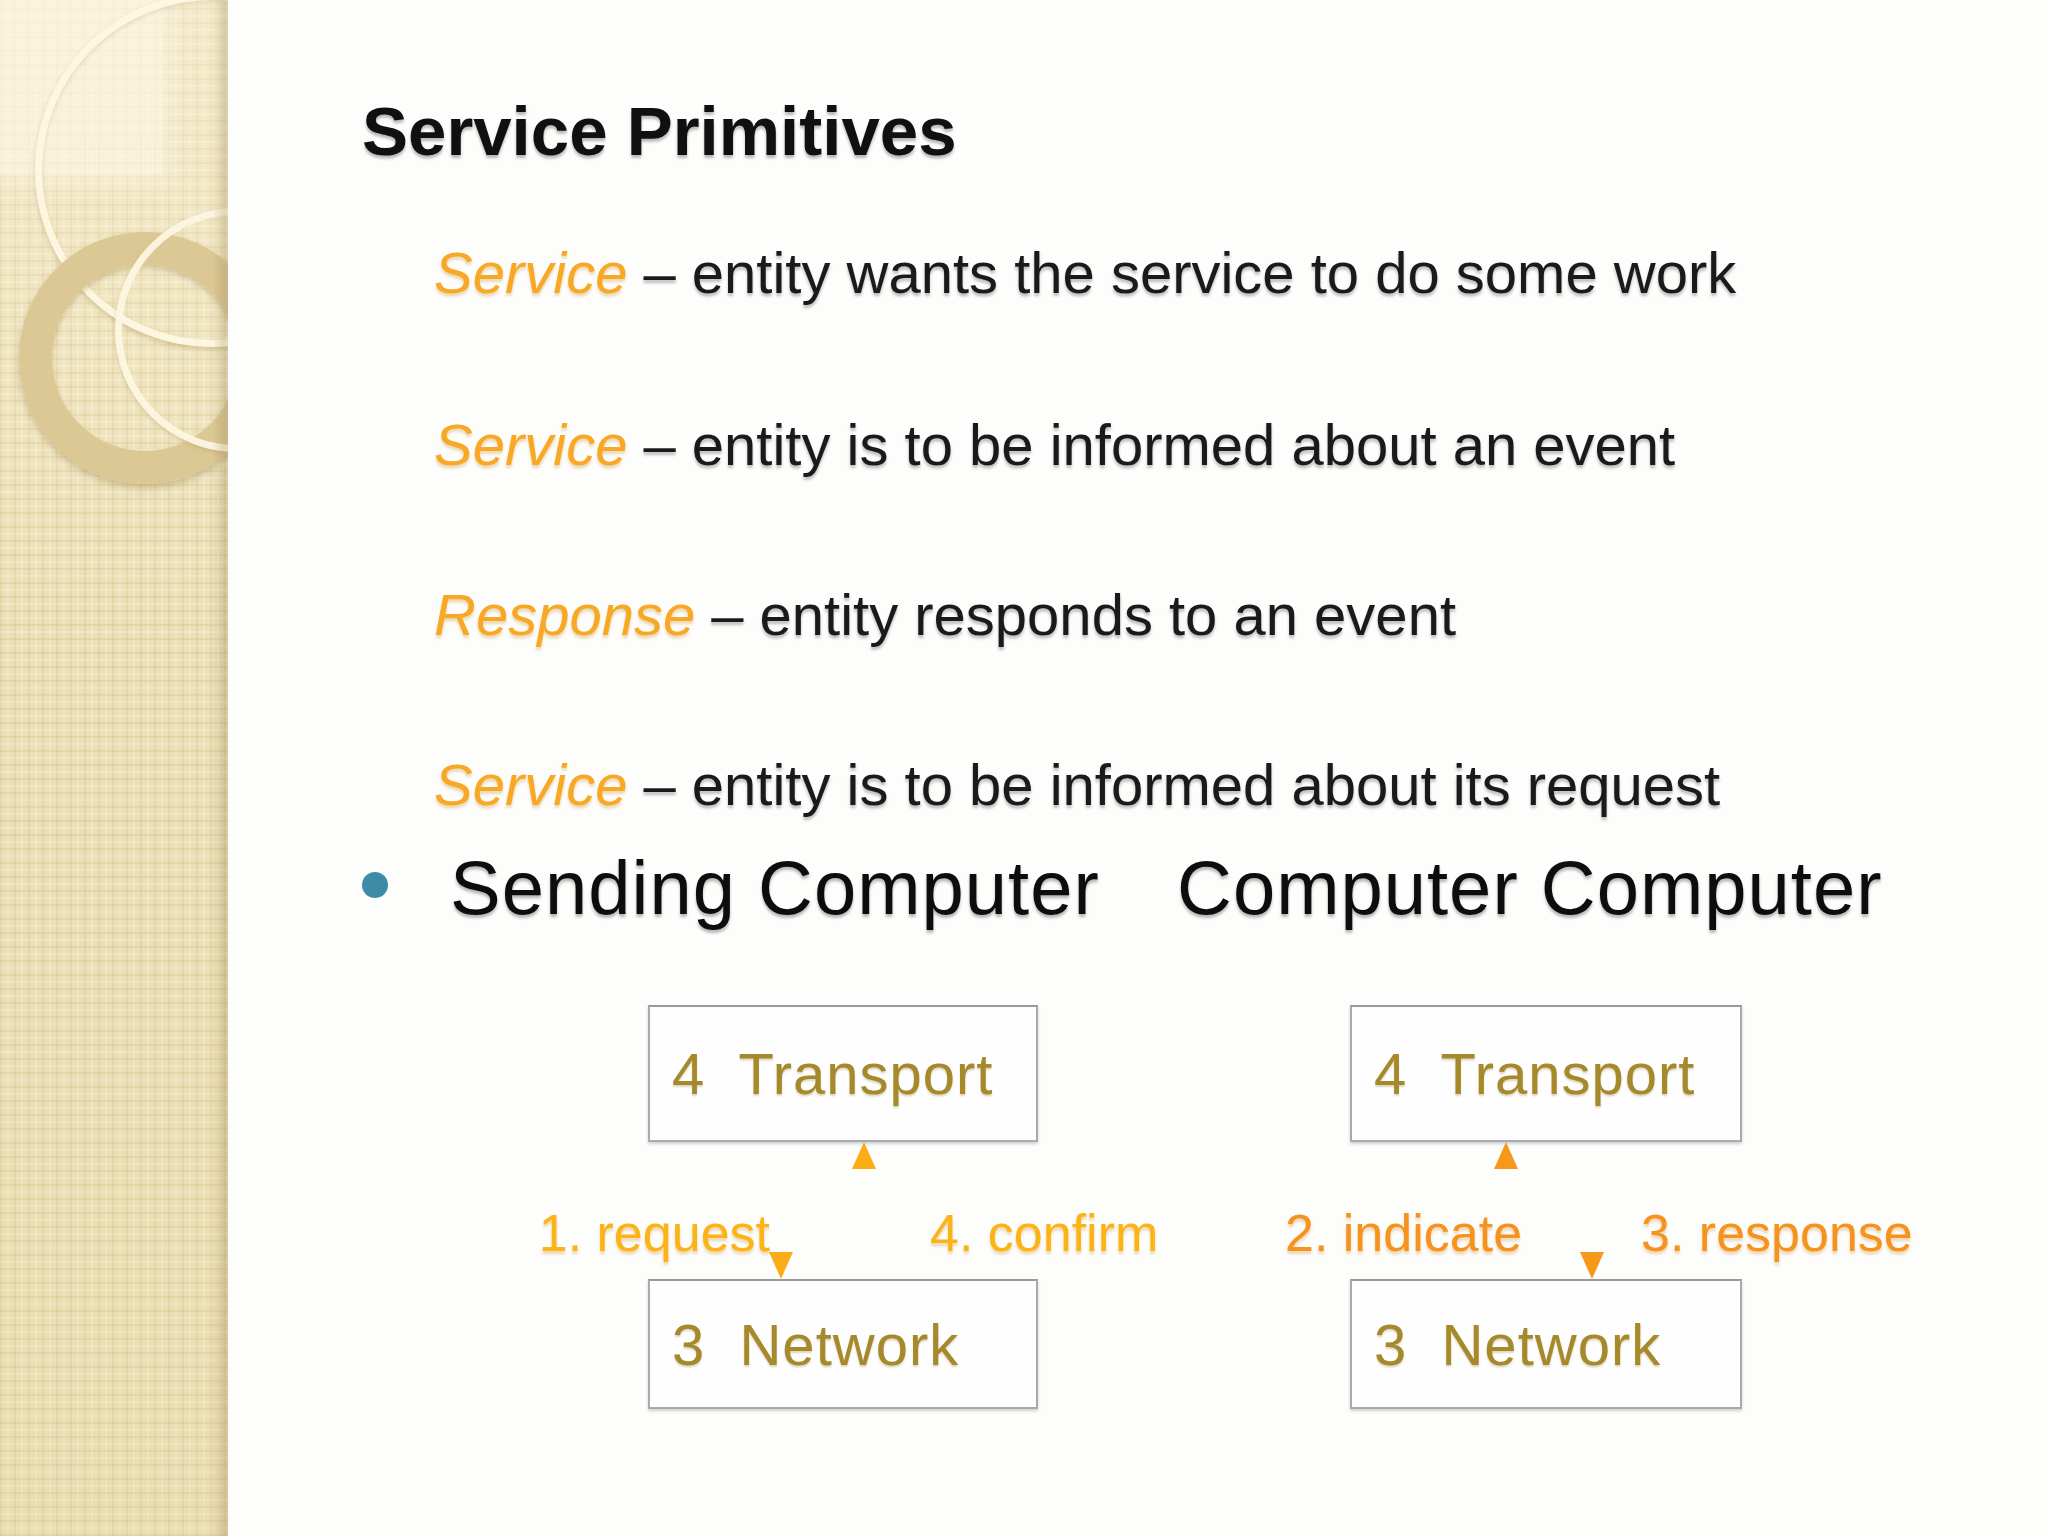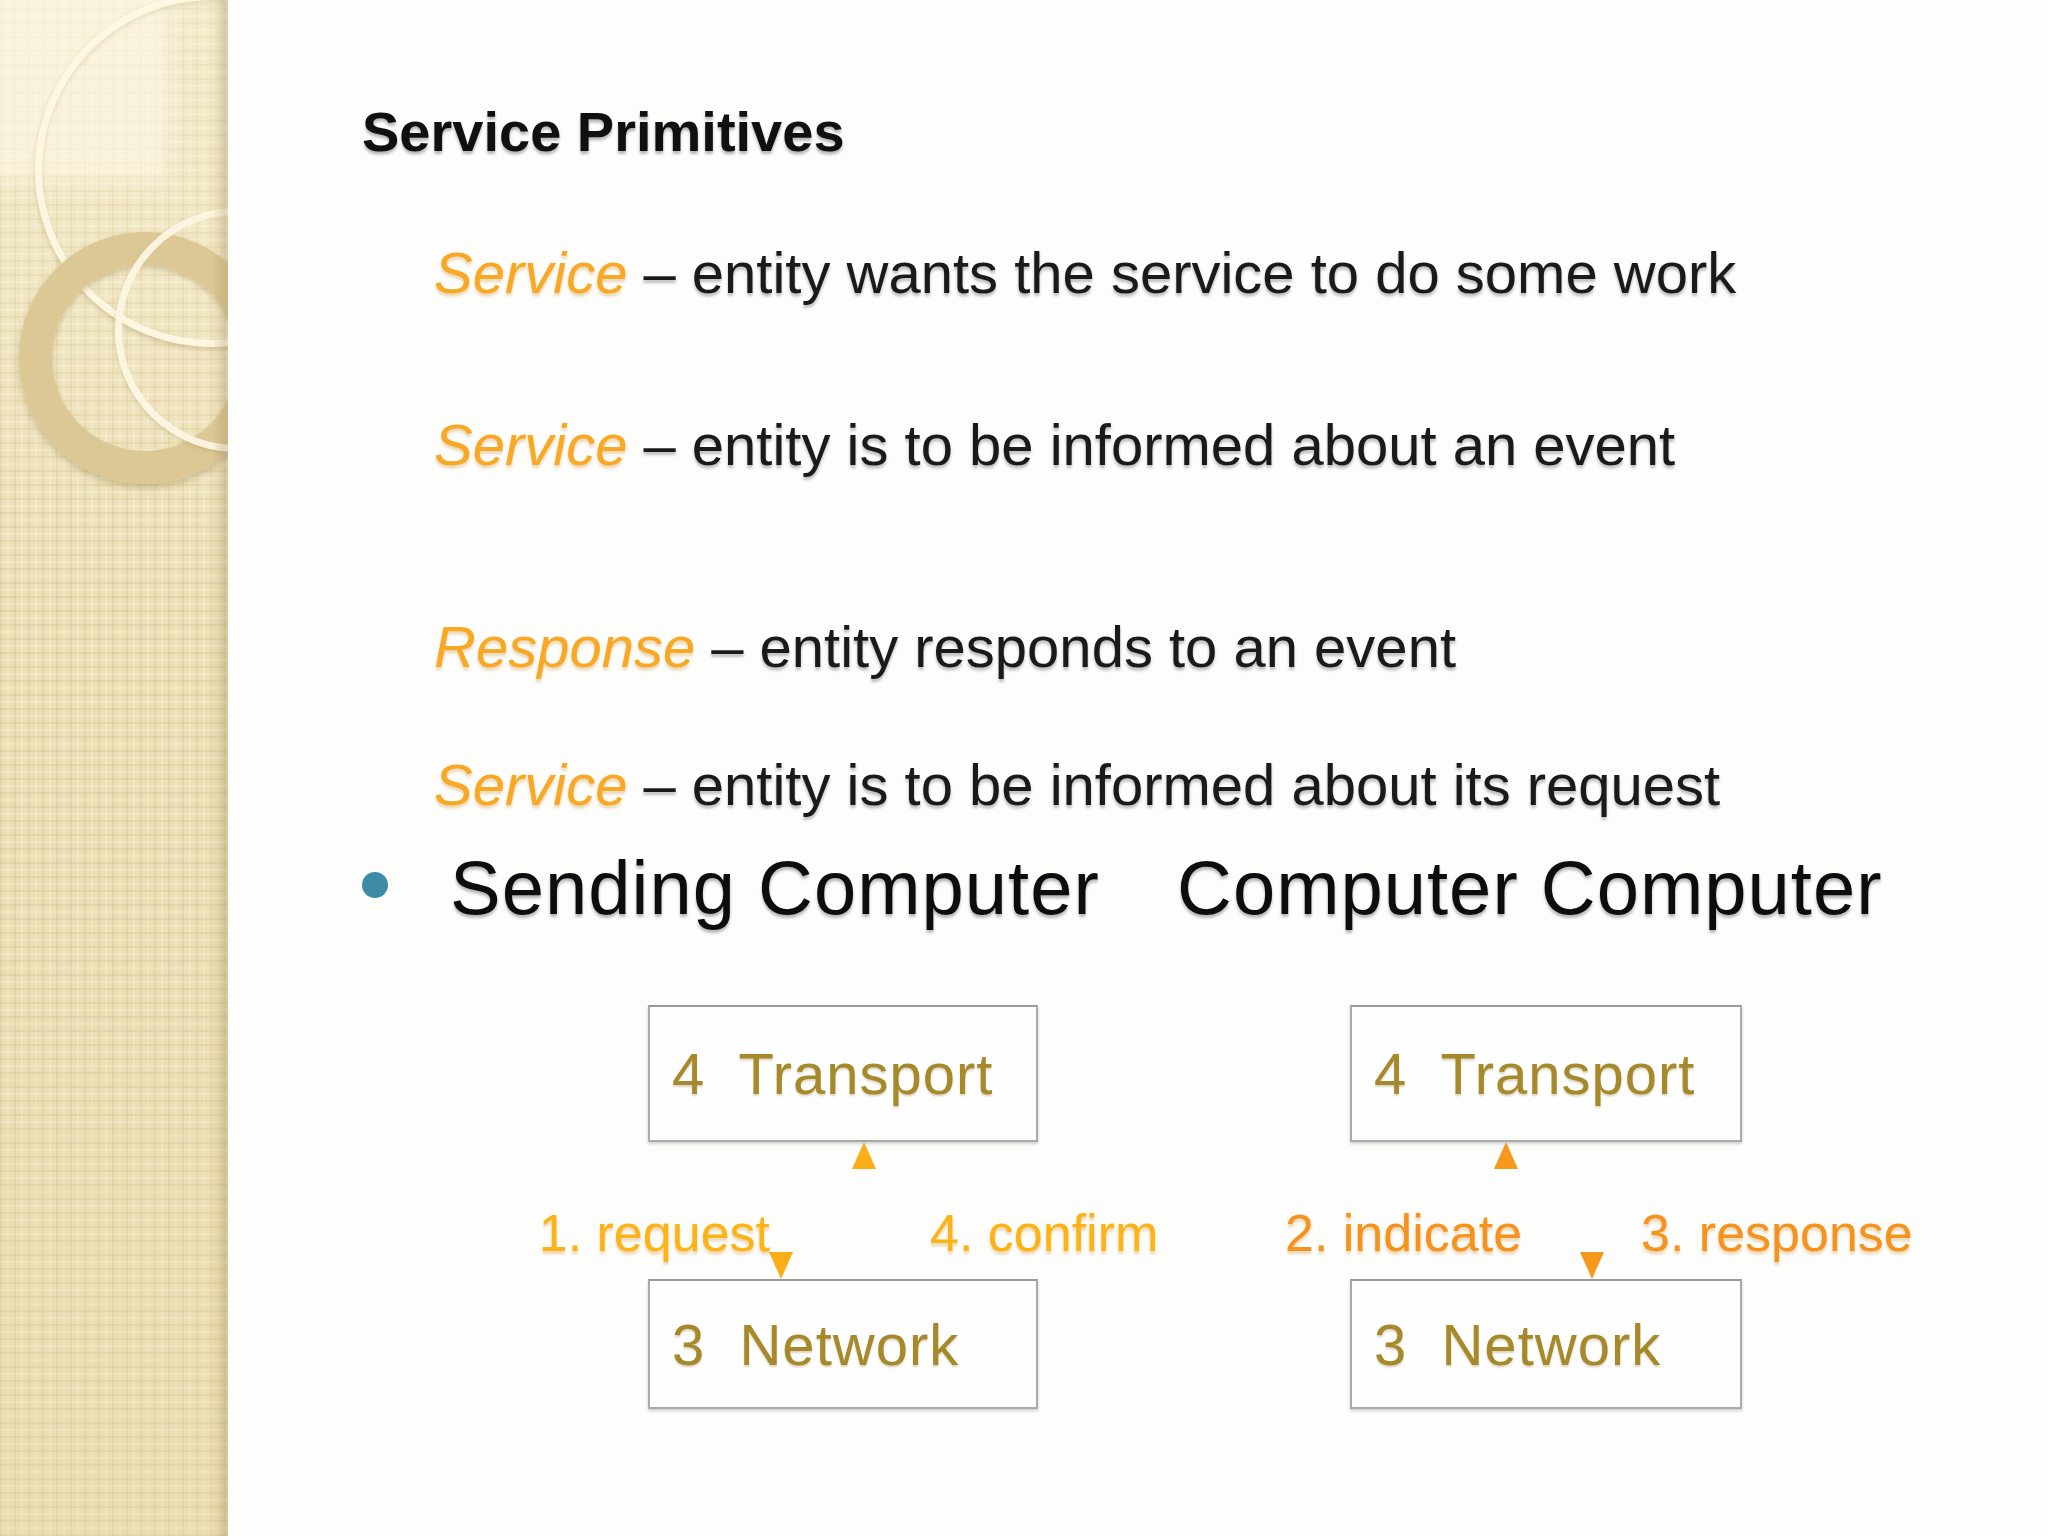--- a/index.html
+++ b/index.html
@@ -32,32 +32,32 @@
   .circle.ring{
     left:19px;top:232px;width:252px;height:252px;border:33px solid #dcc894;
     box-shadow:0 4px 7px rgba(160,138,86,0.45), inset 0 3px 5px rgba(160,138,86,0.40);
   }
   .circle.thin2{
     left:115px;top:208px;width:244px;height:244px;border:7px solid rgba(252,246,226,0.95);
     box-shadow:0 2px 4px rgba(170,148,95,0.35);
   }
   
   #title{
-    position:absolute;left:362px;top:90px;font-size:56px;line-height:84px;font-weight:bold;
+    position:absolute;left:362px;top:90px;font-size:69px;line-height:84px;font-weight:bold;
     color:#101010;letter-spacing:0px;text-shadow:0 3px 3px rgba(0,0,0,0.28);white-space:nowrap;
   }
   .def{
     position:absolute;left:434px;font-size:58px;line-height:70px;color:#1a1a1a;
     text-shadow:0 3px 3px rgba(0,0,0,0.25);white-space:nowrap;
   }
   .def .term{font-style:italic;color:#f9a825;text-shadow:0 3px 3px rgba(190,130,20,0.30);}
   .def .desc{margin-left:16px;}
   #def-request {top:238px;}
   #def-indicate{top:410px;}
-  #def-response{top:612px;}
+  #def-response{top:580px;}
   #def-confirm {top:750px;}
   #bullet{
     position:absolute;left:362px;top:872px;width:26px;height:26px;border-radius:50%;
     background:#3e8ba8;
   }
   .computer-heading{
     position:absolute;top:848px;font-size:76px;line-height:80px;color:#0d0d0d;
     letter-spacing:1px;text-shadow:0 3px 3px rgba(0,0,0,0.28);white-space:nowrap;
   }
   #heading-sending{left:450px;}

